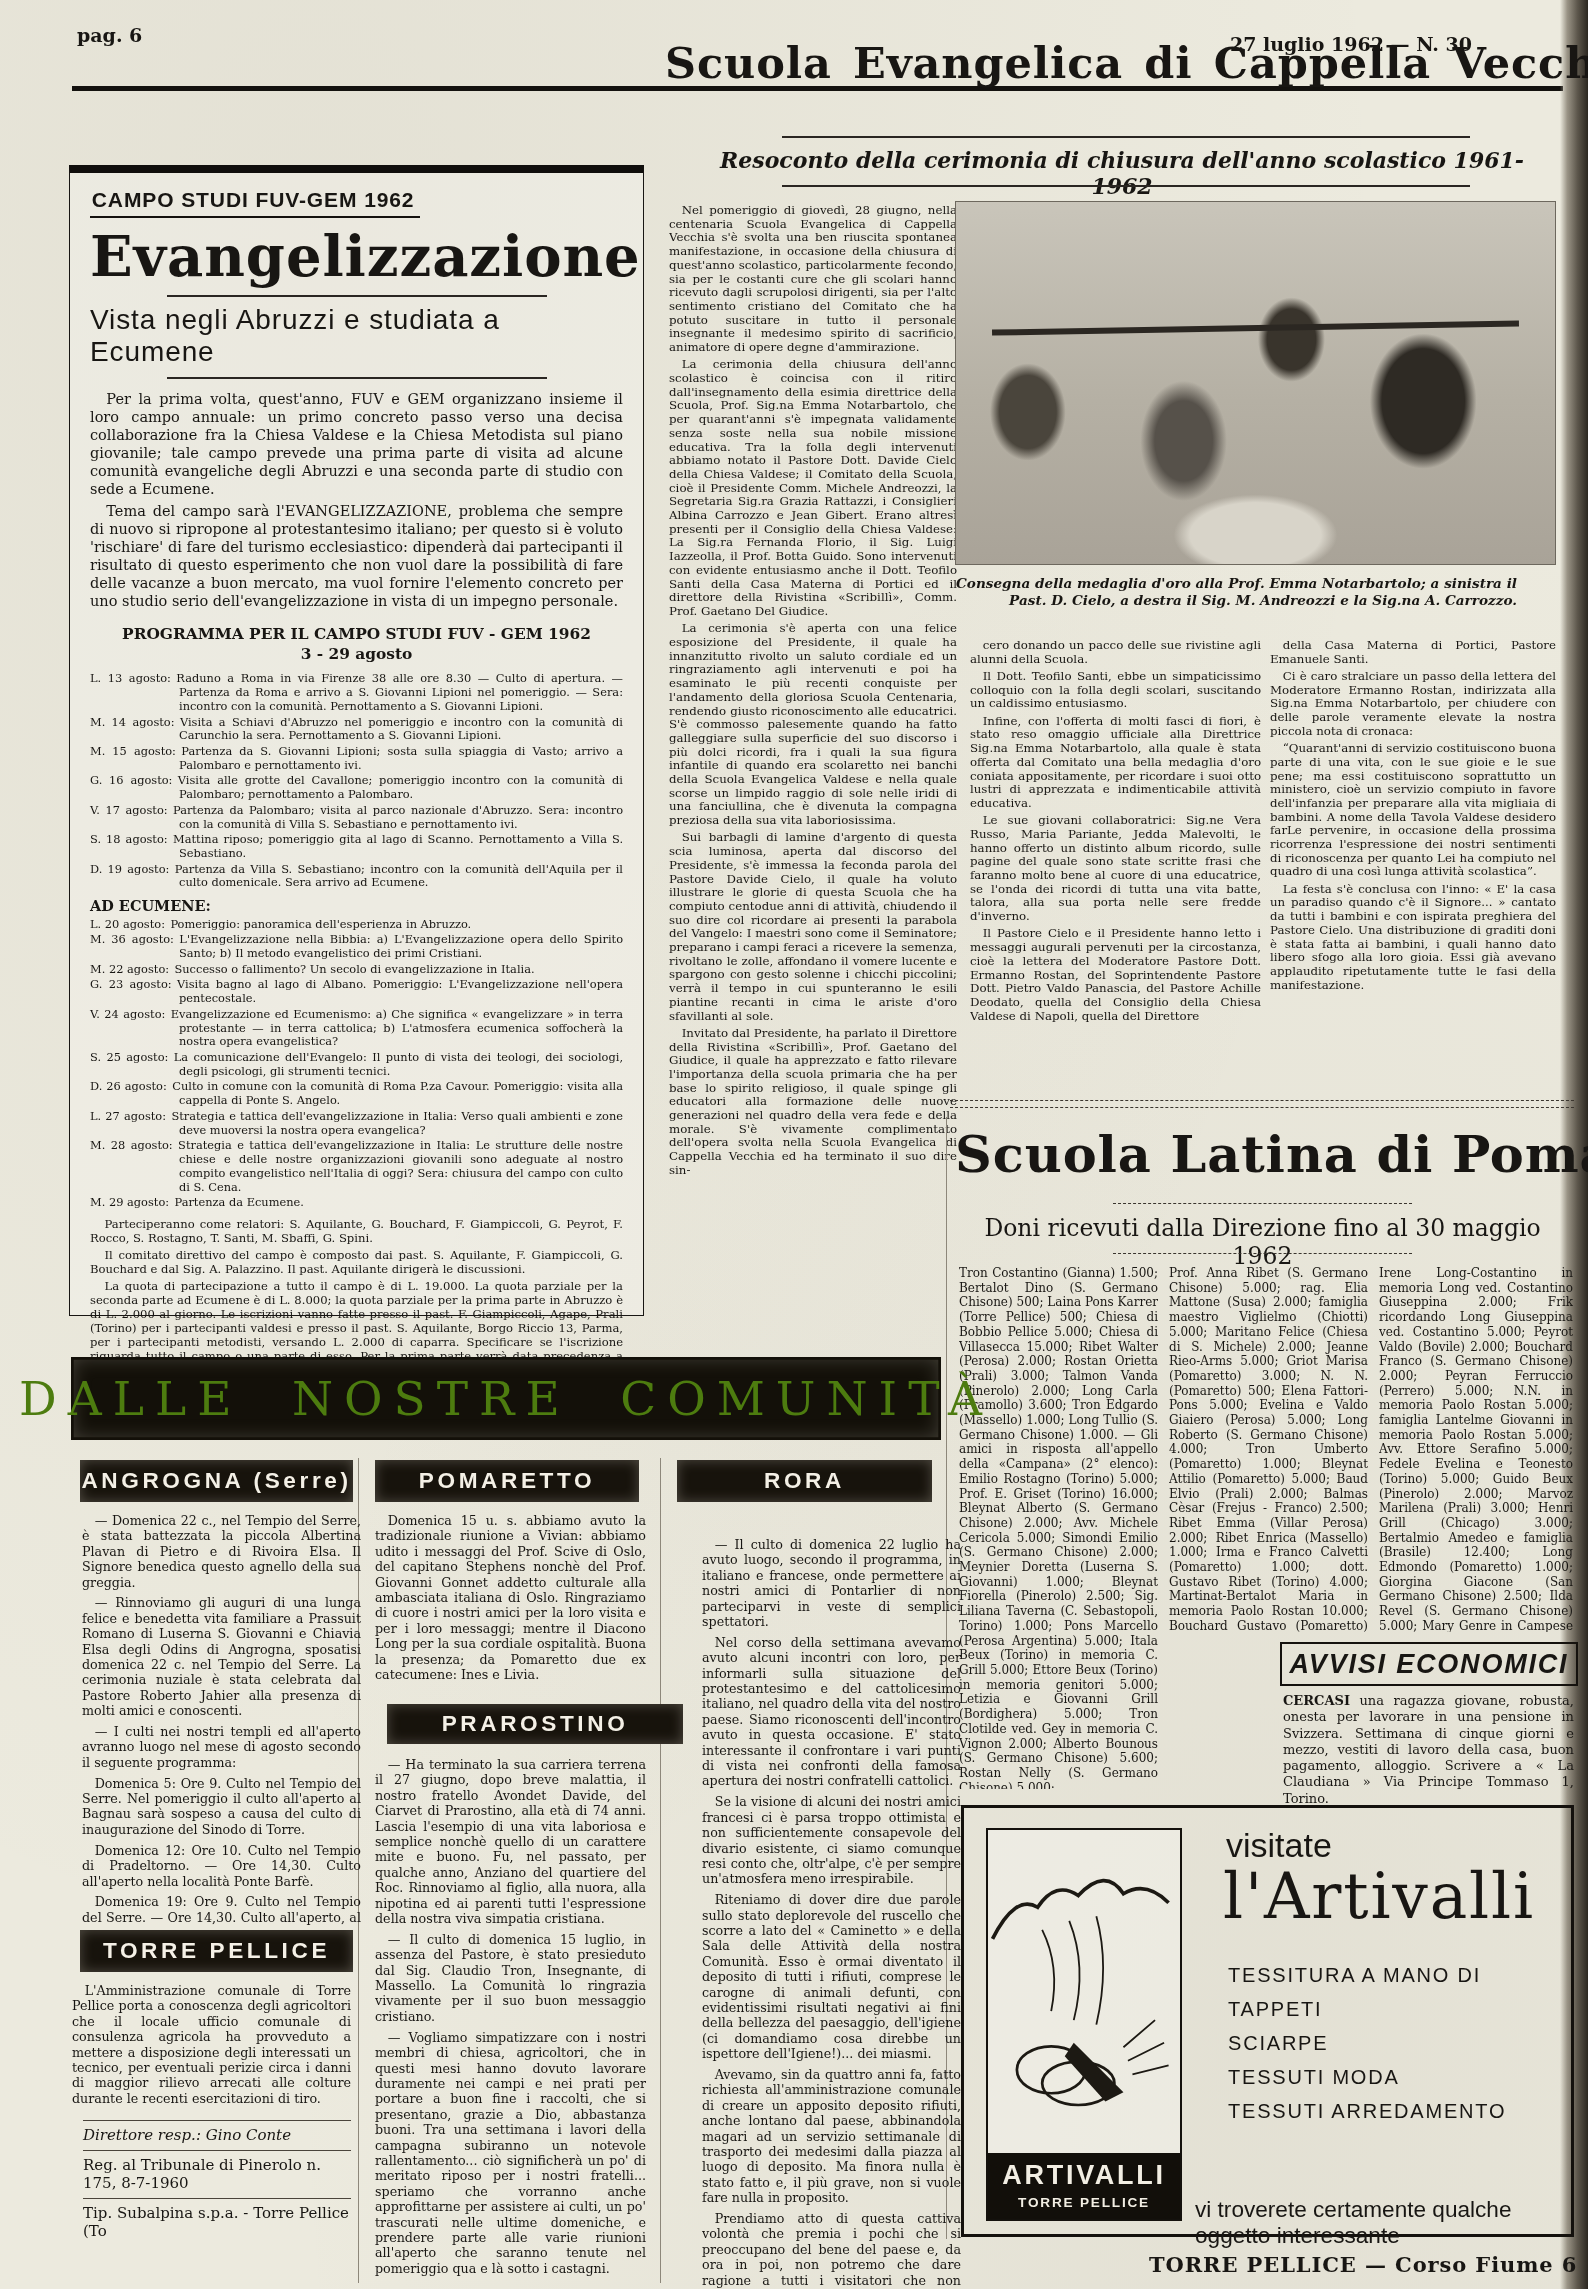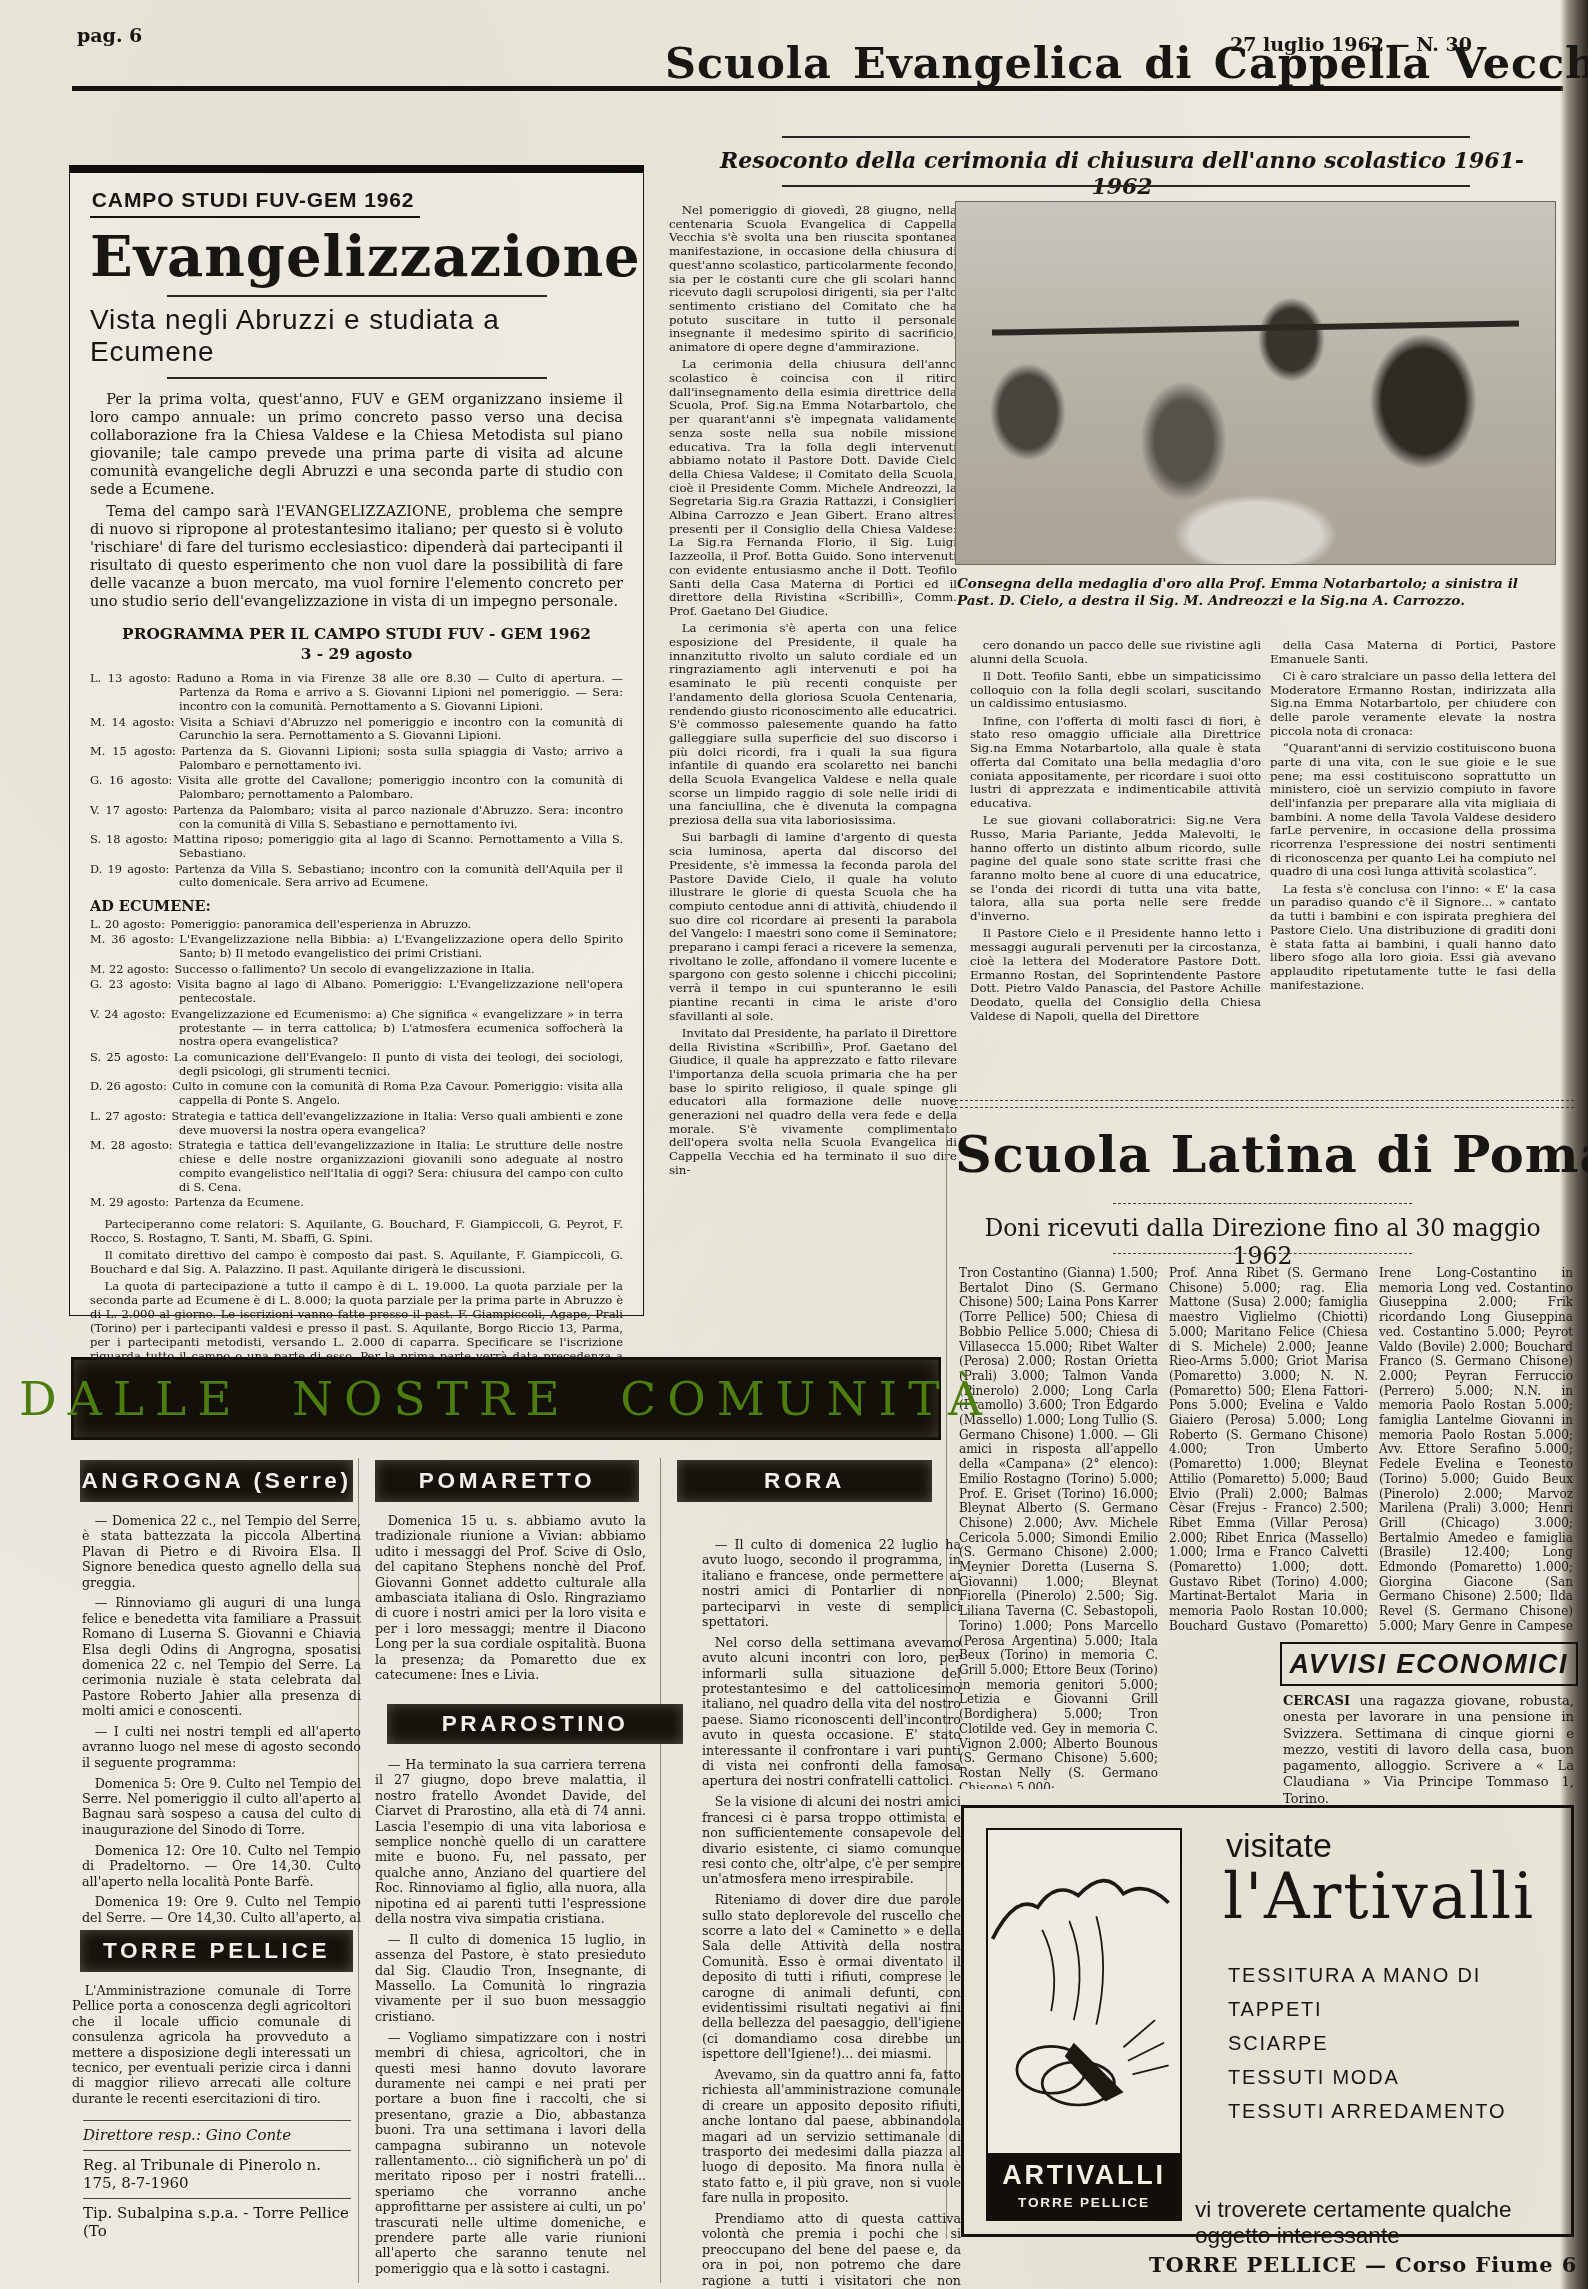--- a/index.html
+++ b/index.html
@@ -154,21 +154,21 @@
 <p>Nel pomeriggio di giovedì, 28 giugno, nella centenaria Scuola Evangelica di Cappella Vecchia s'è svolta una ben riuscita spontanea manifestazione, in occasione della chiusura di quest'anno scolastico, particolarmente fecondo, sia per le costanti cure che gli scolari hanno ricevuto dagli scrupolosi dirigenti, sia per l'alto sentimento cristiano del Comitato che ha potuto suscitare in tutto il personale insegnante il medesimo spirito di sacrificio, animatore di opere degne d'ammirazione.</p>
     <p>La cerimonia della chiusura dell'anno scolastico è coincisa con il ritiro dall'insegnamento della esimia direttrice della Scuola, Prof. Sig.na Emma Notarbartolo, che per quarant'anni s'è impegnata validamente senza soste nella sua nobile missione educativa. Tra la folla degli intervenuti abbiamo notato il Pastore Dott. Davide Cielo della Chiesa Valdese; il Comitato della Scuola, cioè il Presidente Comm. Michele Andreozzi, la Segretaria Sig.ra Grazia Rattazzi, i Consiglieri Albina Carrozzo e Jean Gibert. Erano altresì presenti per il Consiglio della Chiesa Valdese: La Sig.ra Fernanda Florio, il Sig. Luigi Iazzeolla, il Prof. Botta Guido. Sono intervenuti con evidente entusiasmo anche il Dott. Teofilo Santi della Casa Materna di Portici ed il direttore della Rivistina «Scribillì», Comm. Prof. Gaetano Del Giudice.</p>
     <p>La cerimonia s'è aperta con una felice esposizione del Presidente, il quale ha innanzitutto rivolto un saluto cordiale ed un ringraziamento agli intervenuti e poi ha esaminato le più recenti conquiste per l'andamento della gloriosa Scuola Centenaria, rendendo giusto riconoscimento alle educatrici. S'è commosso palesemente quando ha fatto galleggiare sulla superficie del suo discorso i più dolci ricordi, fra i quali la sua figura infantile di quando era scolaretto nei banchi della Scuola Evangelica Valdese e nella quale scorse un limpido raggio di sole nelle iridi di una fanciullina, che è divenuta la compagna preziosa della sua vita laboriosissima.</p>
     <p>Sui barbagli di lamine d'argento di questa scia luminosa, aperta dal discorso del Presidente, s'è immessa la feconda parola del Pastore Davide Cielo, il quale ha voluto illustrare le glorie di questa Scuola che ha compiuto centodue anni di attività, chiudendo il suo dire col ricordare ai presenti la parabola del Vangelo: I maestri sono come il Seminatore; preparano i campi feraci a ricevere la semenza, rivoltano le zolle, affondano il vomere lucente e spargono con gesto solenne i chicchi piccolini; verrà il tempo in cui spunteranno le esili piantine recanti in cima le ariste d'oro sfavillanti al sole.</p>
     <p>Invitato dal Presidente, ha parlato il Direttore della Rivistina «Scribillì», Prof. Gaetano del Giudice, il quale ha apprezzato e fatto rilevare l'importanza della scuola primaria che ha per base lo spirito religioso, il quale spinge gli educatori alla formazione delle nuove generazioni nel quadro della vera fede e della morale. S'è vivamente complimentato dell'opera svolta nella Scuola Evangelica di Cappella Vecchia ed ha terminato il suo dire sin-</p>
   </div>
 
 <div class="abs photo" style="left:955px;top:201px;width:599px;height:362px;">
   <div class="beam"></div>
 </div>
-<div class="abs caption" style="left:957px;top:575px;width:597px;">Consegna della medaglia d'oro alla Prof. Emma Notarbartolo; a sinistra il Past. D. Cielo, a destra il Sig. M. Andreozzi e la Sig.na A. Carrozzo.</div>
+<div class="abs caption" style="left:920px;top:575px;width:597px;text-align:right;">Consegna della medaglia d'oro alla Prof. Emma Notarbartolo; a sinistra il Past. D. Cielo, a destra il Sig. M. Andreozzi e la Sig.na A. Carrozzo.</div>
 
 <div class="abs rbody just" style="left:970px;top:639px;width:291px;height:457px;">
 
 <p>cero donando un pacco delle sue rivistine agli alunni della Scuola.</p>
     <p>Il Dott. Teofilo Santi, ebbe un simpaticissimo colloquio con la folla degli scolari, suscitando un caldissimo entusiasmo.</p>
     <p>Infine, con l'offerta di molti fasci di fiori, è stato reso omaggio ufficiale alla Direttrice Sig.na Emma Notarbartolo, alla quale è stata offerta dal Comitato una bella medaglia d'oro coniata appositamente, per ricordare i suoi otto lustri di apprezzata e indimenticabile attività educativa.</p>
     <p>Le sue giovani collaboratrici: Sig.ne Vera Russo, Maria Pariante, Jedda Malevolti, le hanno offerto un distinto album ricordo, sulle pagine del quale sono state scritte frasi che faranno molto bene al cuore di una educatrice, se l'onda dei ricordi di tutta una vita batte, talora, alla sua porta nelle sere fredde d'inverno.</p>
     <p>Il Pastore Cielo e il Presidente hanno letto i messaggi augurali pervenuti per la circostanza, cioè la lettera del Moderatore Pastore Dott. Ermanno Rostan, del Soprintendente Pastore Dott. Pietro Valdo Panascia, del Pastore Achille Deodato, quella del Consiglio della Chiesa Valdese di Napoli, quella del Direttore</p>
   </div>
 <div class="abs rbody just" style="left:1270px;top:639px;width:286px;height:457px;">

